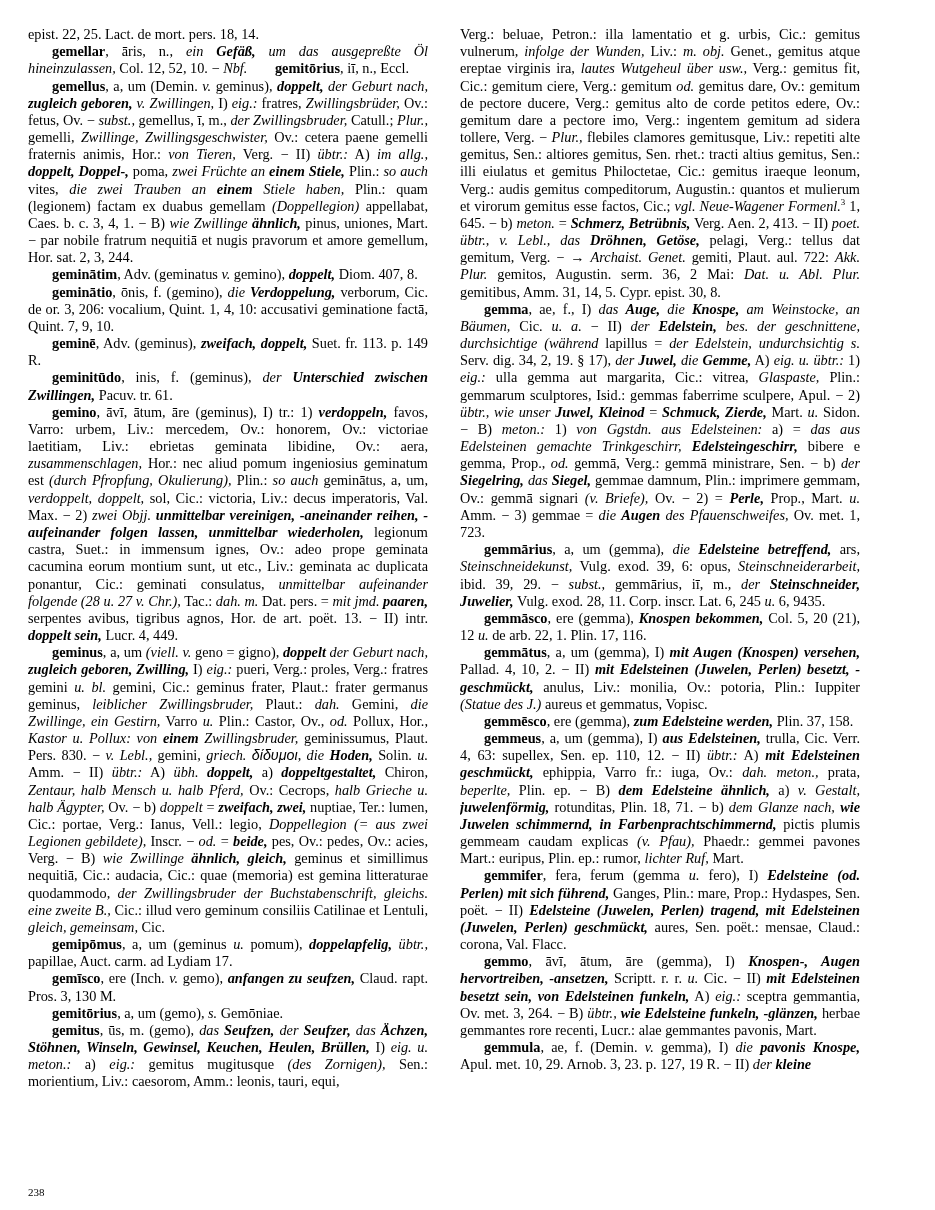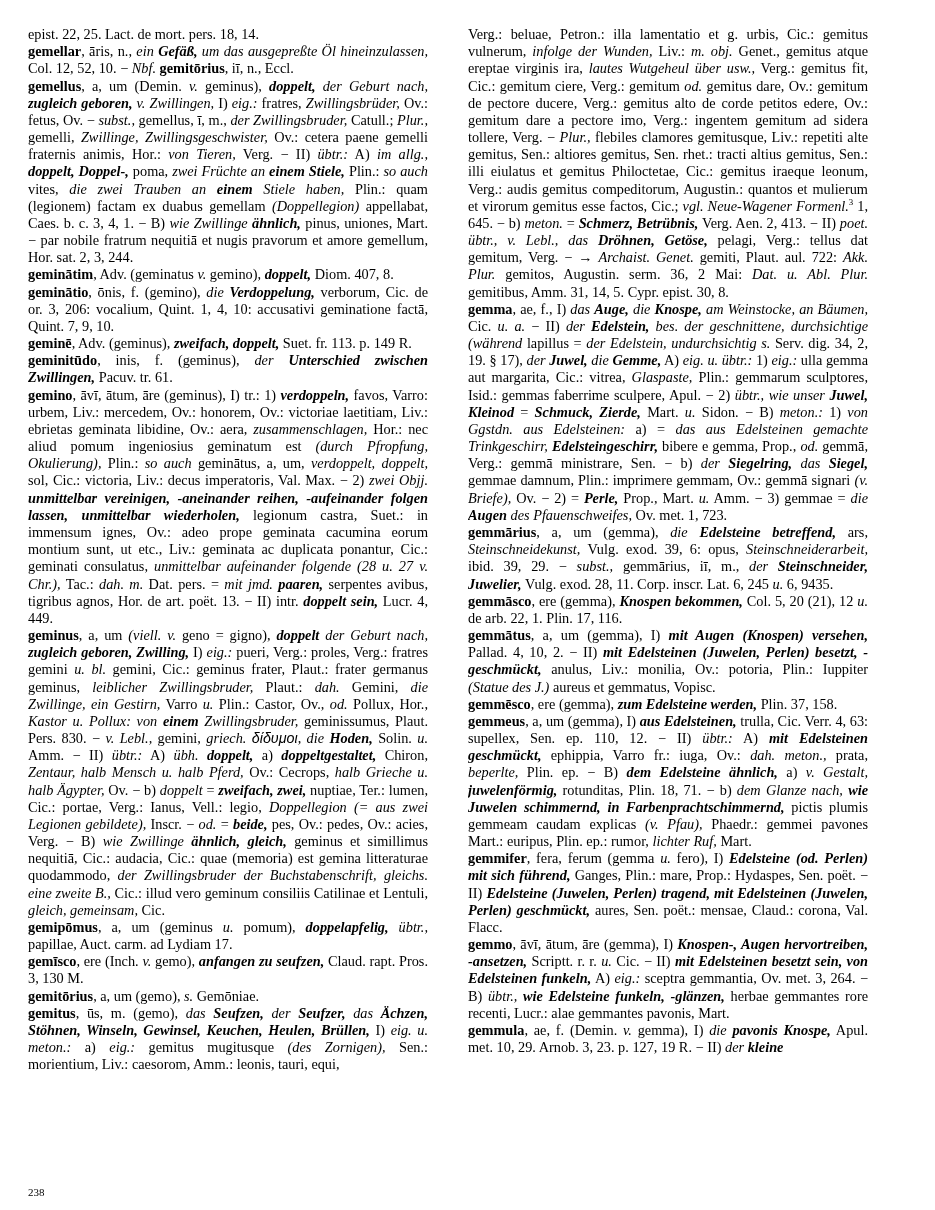--- a/index.html
+++ b/index.html
@@ -18,41 +18,42 @@
     position: relative;
     width: 935px;
     height: 1210px;
     box-sizing: border-box;
     padding: 26px 28px 0 28px;
   }
   #columns {
     display: flex;
     flex-direction: row;
     align-items: flex-start;
-    gap: 40px;
+    gap: 32px;
     height: 1160px;
   }
   .column {
     width: 400px;
     flex: 0 0 400px;
     font-size: 14.3px;
     line-height: 17.17px;
     text-align: justify;
     text-justify: inter-word;
     hyphens: manual;
     overflow: hidden;
   }
   .entry {
     margin: 0;
     padding: 0;
     text-indent: 0;
   }
   
   b.lemma {
     font-weight: bold;
+    margin-left: 24px;
   }
   
   i.gl {
     font-style: italic;
     font-weight: bold;
   }
   
   i.it {
     font-style: italic;
     font-weight: normal;

